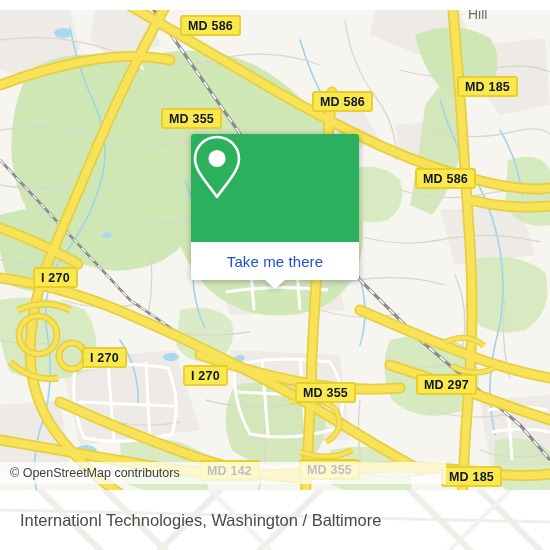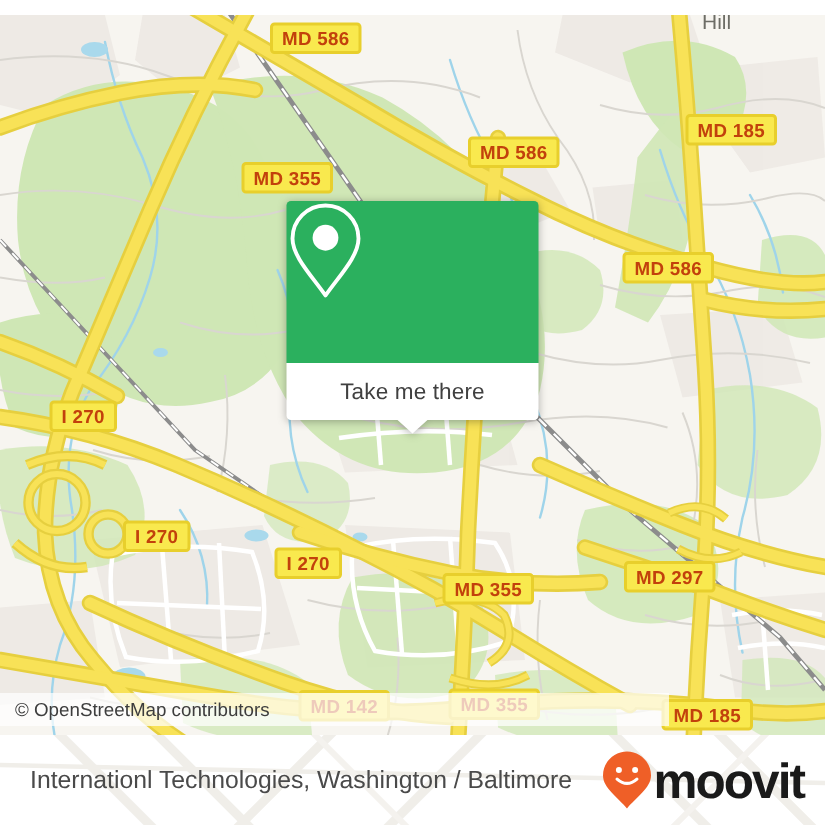--- a/index.html
+++ b/index.html
@@ -40,21 +40,21 @@
     top: 0;
   }
 
   
   .shield {
     position: absolute;
     box-sizing: border-box;
     background: #f9e94e;
     border: 2px solid #e8cf2c;
     border-radius: 3px;
-    color: #c2410c;
+    color: #0f172a;
     font-family: "Liberation Sans", sans-serif;
     font-weight: bold;
     font-size: 12.5px;
     line-height: 16px;
     height: 21px;
     padding: 1px 6px 0 6px;
     white-space: nowrap;
     letter-spacing: 0.2px;
     text-align: center;
   }
@@ -91,21 +91,21 @@
     display: block;
   }
   #popup-action {
     position: relative;
     height: 38px;
     background: #ffffff;
     border-radius: 0 0 3px 3px;
     display: flex;
     align-items: center;
     justify-content: center;
-    color: #404040;
+    color: #1d4ed8;
     font-family: "Liberation Sans", sans-serif;
     font-size: 15px;
     letter-spacing: 0.1px;
     cursor: pointer;
   }
   #popup-tail {
     position: absolute;
     left: 50%;
     top: 146px;
     margin-left: -10px;
@@ -431,25 +431,16 @@
         <path d="M470,-10 L550,70"></path>
         <path d="M0,20 L550,32" stroke-width="3"></path>
       </g>
       <g stroke="#f4f2ee" fill="none" stroke-width="4">
         <path d="M200,-10 L280,70"></path>
         <path d="M520,-10 L440,70"></path>
       </g>
     </svg>
     <div id="footer-inner">
       <span id="footer-title">Internationl Technologies, Washington / Baltimore</span>
-      <span id="brand">
-        <svg width="34" height="40" viewBox="0 0 34 40">
-          <path d="M17 1 C8.2 1 1 8.2 1 17 C1 25.5 11.5 32 17 39 C22.5 32 33 25.5 33 17 C33 8.2 25.8 1 17 1 Z" fill="#ef5f27"></path>
-          <circle cx="11.6" cy="13.4" r="2.0" fill="#ffffff"></circle>
-          <circle cx="22.4" cy="13.4" r="2.0" fill="#ffffff"></circle>
-          <path d="M10.4 19.4 Q17 25.2 23.6 19.4" fill="none" stroke="#ffffff" stroke-width="2.1" stroke-linecap="round"></path>
-        </svg>
-        <span id="brand-word">moovit</span>
-      </span>
     </div>
   </div>
 
 </div>
 
 </body></html>

